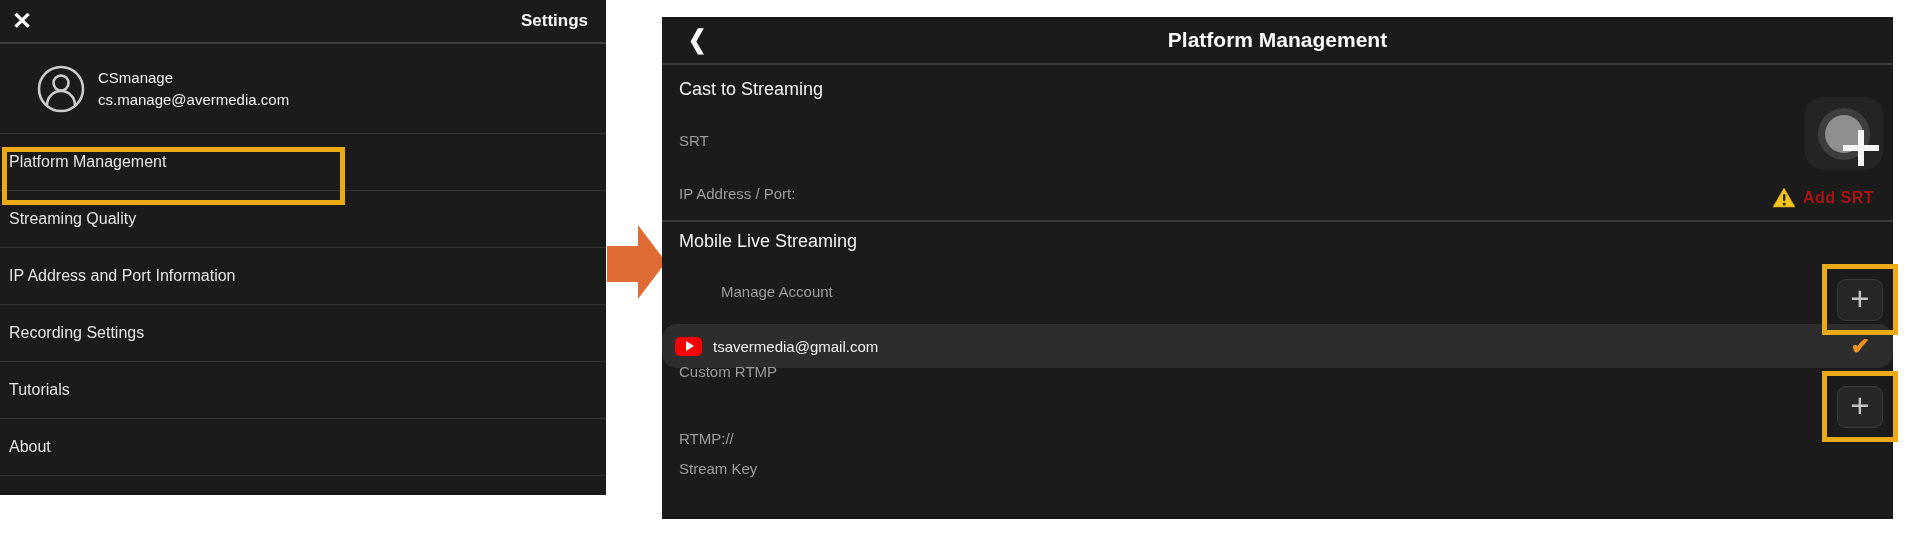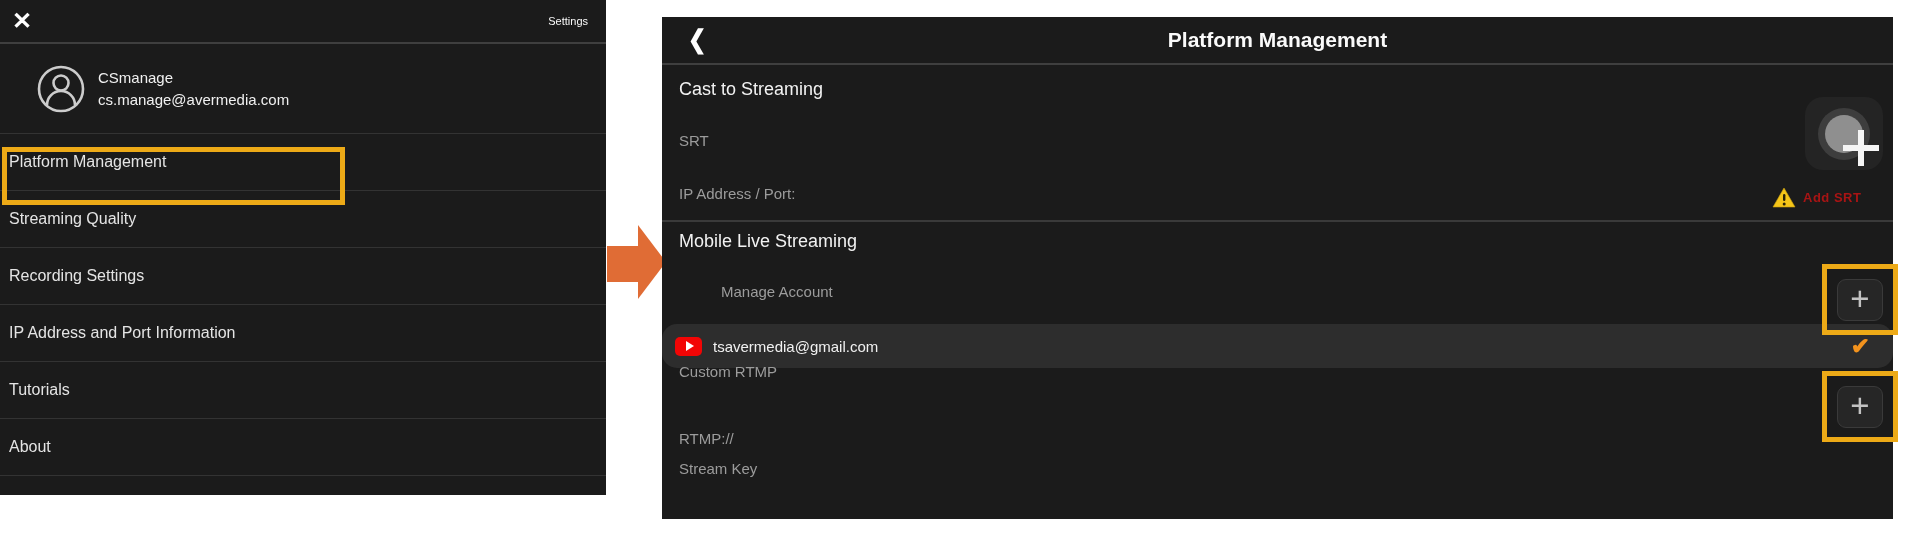--- a/index.html
+++ b/index.html
@@ -8,21 +8,21 @@
   .stage { position:relative; width:1908px; height:546px; background:#ffffff; overflow:hidden; }
 
   
   .panel { position:absolute; background:#1b1b1b; }
 
   
   .settings-panel { left:0; top:15; width:606px; height:495px; }
   .sp-header { height:44px; display:flex; align-items:center; justify-content:space-between;
                padding:0 18px 0 12px; border-bottom:2px solid #3f3f3f; }
   .close-x { color:#ffffff; font-size:24px; font-weight:bold; line-height:1; cursor:default; }
-  .sp-title { color:#fafafa; font-size:11px; font-weight:normal; }
+  .sp-title { color:#fafafa; font-size:17px; font-weight:bold; }
   .profile { height:90px; display:flex; align-items:center; padding-left:37px;
              border-bottom:1px solid #333333; }
   .avatar { width:48px; height:48px; flex:0 0 48px; margin-right:13px; }
   .profile-text { display:flex; flex-direction:column; gap:5px; }
   .profile-name, .profile-email { color:#f0f0f0; font-size:15px; }
   .menu-item { height:57px; display:flex; align-items:center; padding-left:9px;
                border-bottom:1px solid #333333; color:#e4e4e4; font-size:16px; }
   .hl-box { position:absolute; border:5px solid #edaa17; background:transparent; }
   .hl-box.pm { left:2px; top:147px; width:343px; height:58px; }
 
@@ -50,21 +50,21 @@
               background:#242424; border-radius:18px; display:flex; align-items:center; justify-content:center; }
   .lens-outer { width:52px; height:52px; border-radius:50%; background:#3d3d3d;
                 display:flex; align-items:center; justify-content:center; }
   .lens-inner { width:38px; height:38px; border-radius:50%; background:#8f8f8f; }
   .lens-plus  { position:absolute; right:4px; bottom:4px; width:36px; height:36px; }
   .lens-plus .h { position:absolute; left:0; top:15px; width:36px; height:6px; background:#f5f5f5; }
   .lens-plus .v { position:absolute; left:15px; top:0; width:6px; height:36px; background:#f5f5f5; }
 
   
   .srt-warning { position:absolute; left:1110px; top:170px; display:flex; align-items:center; gap:7px; }
-  .add-srt-label { color:#a81414; font-size:13px; font-weight:bold; letter-spacing:0.5px; }
+  .add-srt-label { color:#a81414; font-size:16px; font-weight:bold; letter-spacing:0.5px; }
 
   
   .yt-row { position:absolute; left:0; top:307px; width:100%; height:44px; background:#2d2d2d;
             display:flex; align-items:center; padding-left:13px;border-radius:15px; }
   .yt-icon { width:27px; height:19px; background:#f20505; border-radius:5px;
              display:flex; align-items:center; justify-content:center; margin-right:11px; }
   .yt-icon .tri { width:0; height:0; border-left:8px solid #ffffff;
                   border-top:5px solid transparent; border-bottom:5px solid transparent; margin-left:2px; }
   .yt-email { color:#f0f0f0; font-size:15px; }
   .yt-check { position:absolute; right:23px; top:9px; color:#f2921d; font-size:23px; font-weight:bold; }
@@ -102,24 +102,24 @@
       </div>
     </div>
 
     <div class="menu-item">
       <span>Platform Management</span>
     </div>
     <div class="menu-item">
       <span>Streaming Quality</span>
     </div>
     <div class="menu-item">
-      <span>Recording Settings</span>
+      <span>IP Address and Port Information</span>
     </div>
     <div class="menu-item">
-      <span>IP Address and Port Information</span>
+      <span>Recording Settings</span>
     </div>
     <div class="menu-item">
       <span>Tutorials</span>
     </div>
     <div class="menu-item">
       <span>About</span>
     </div>
 
     <div class="hl-box pm"></div>
   </div>

